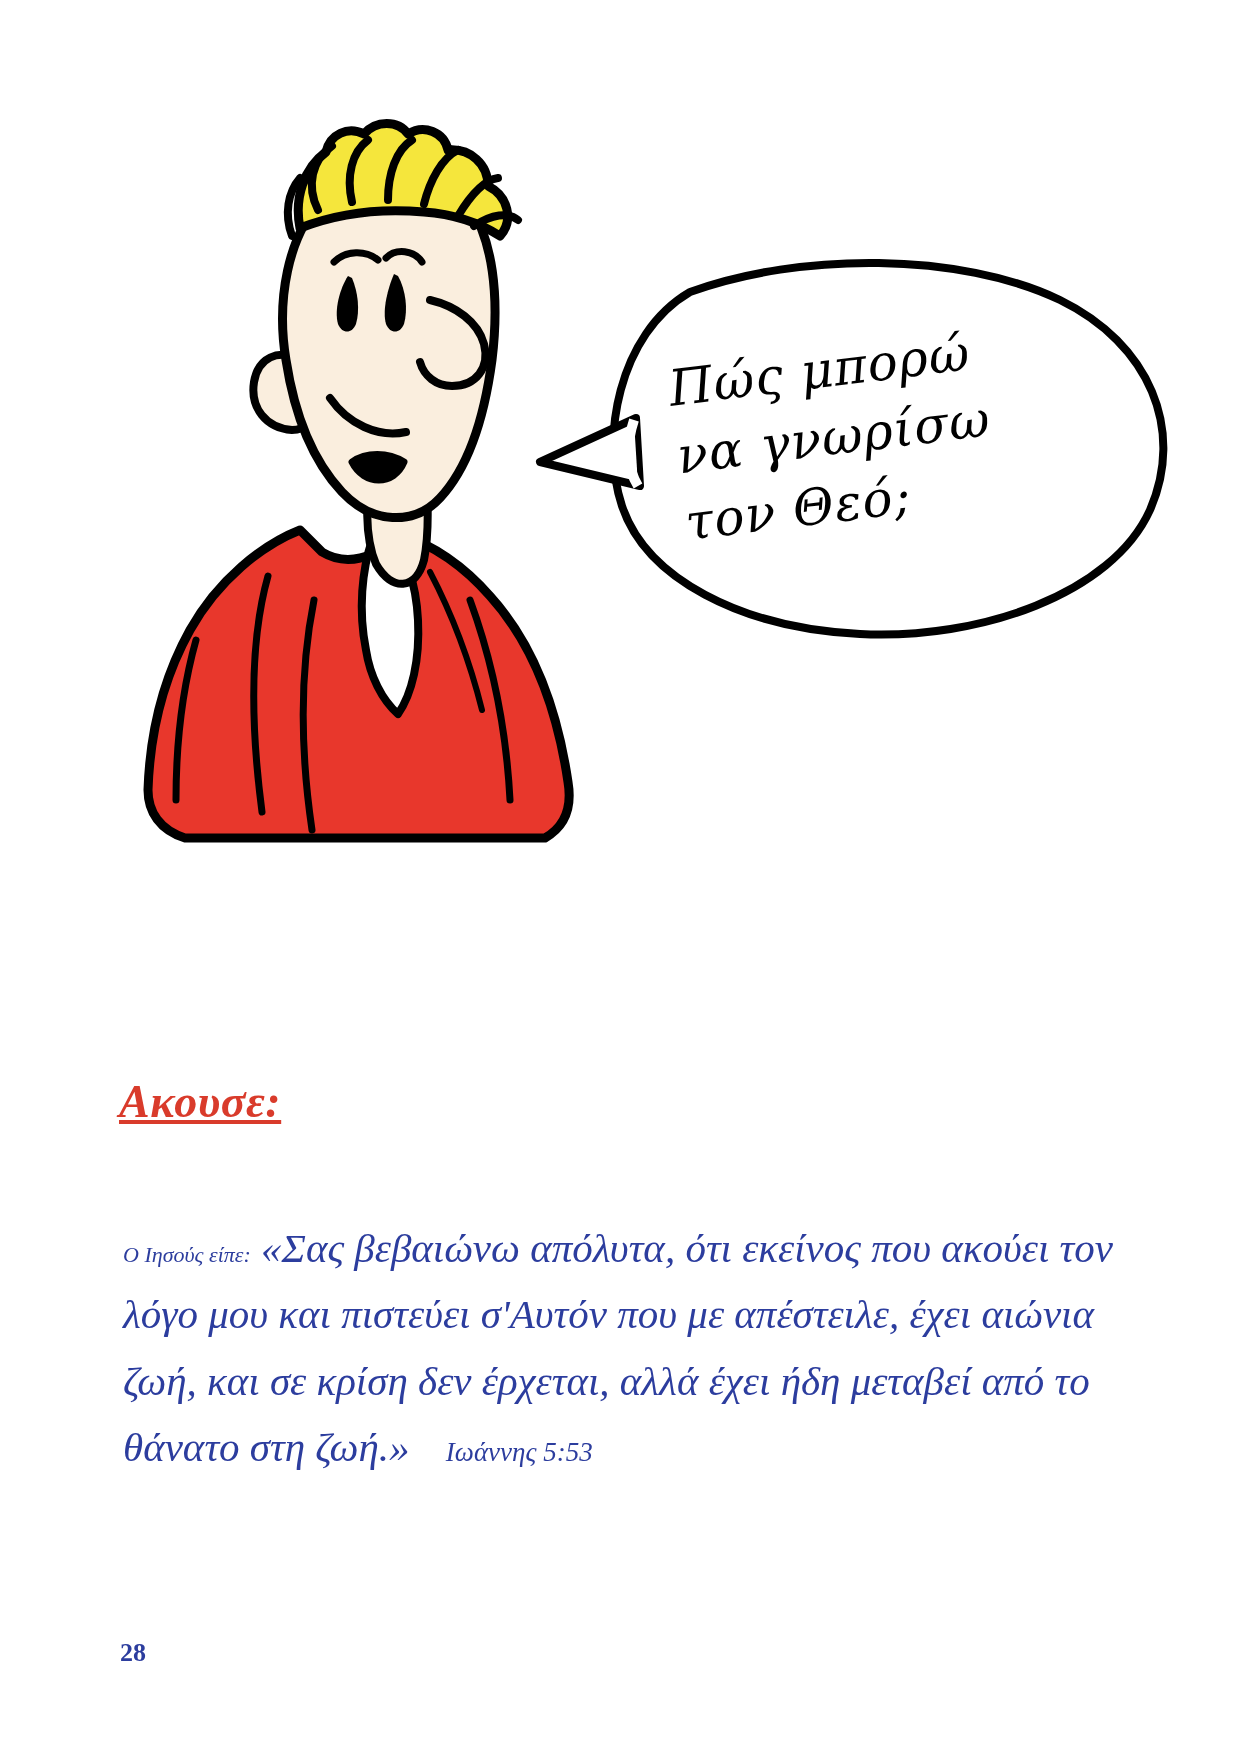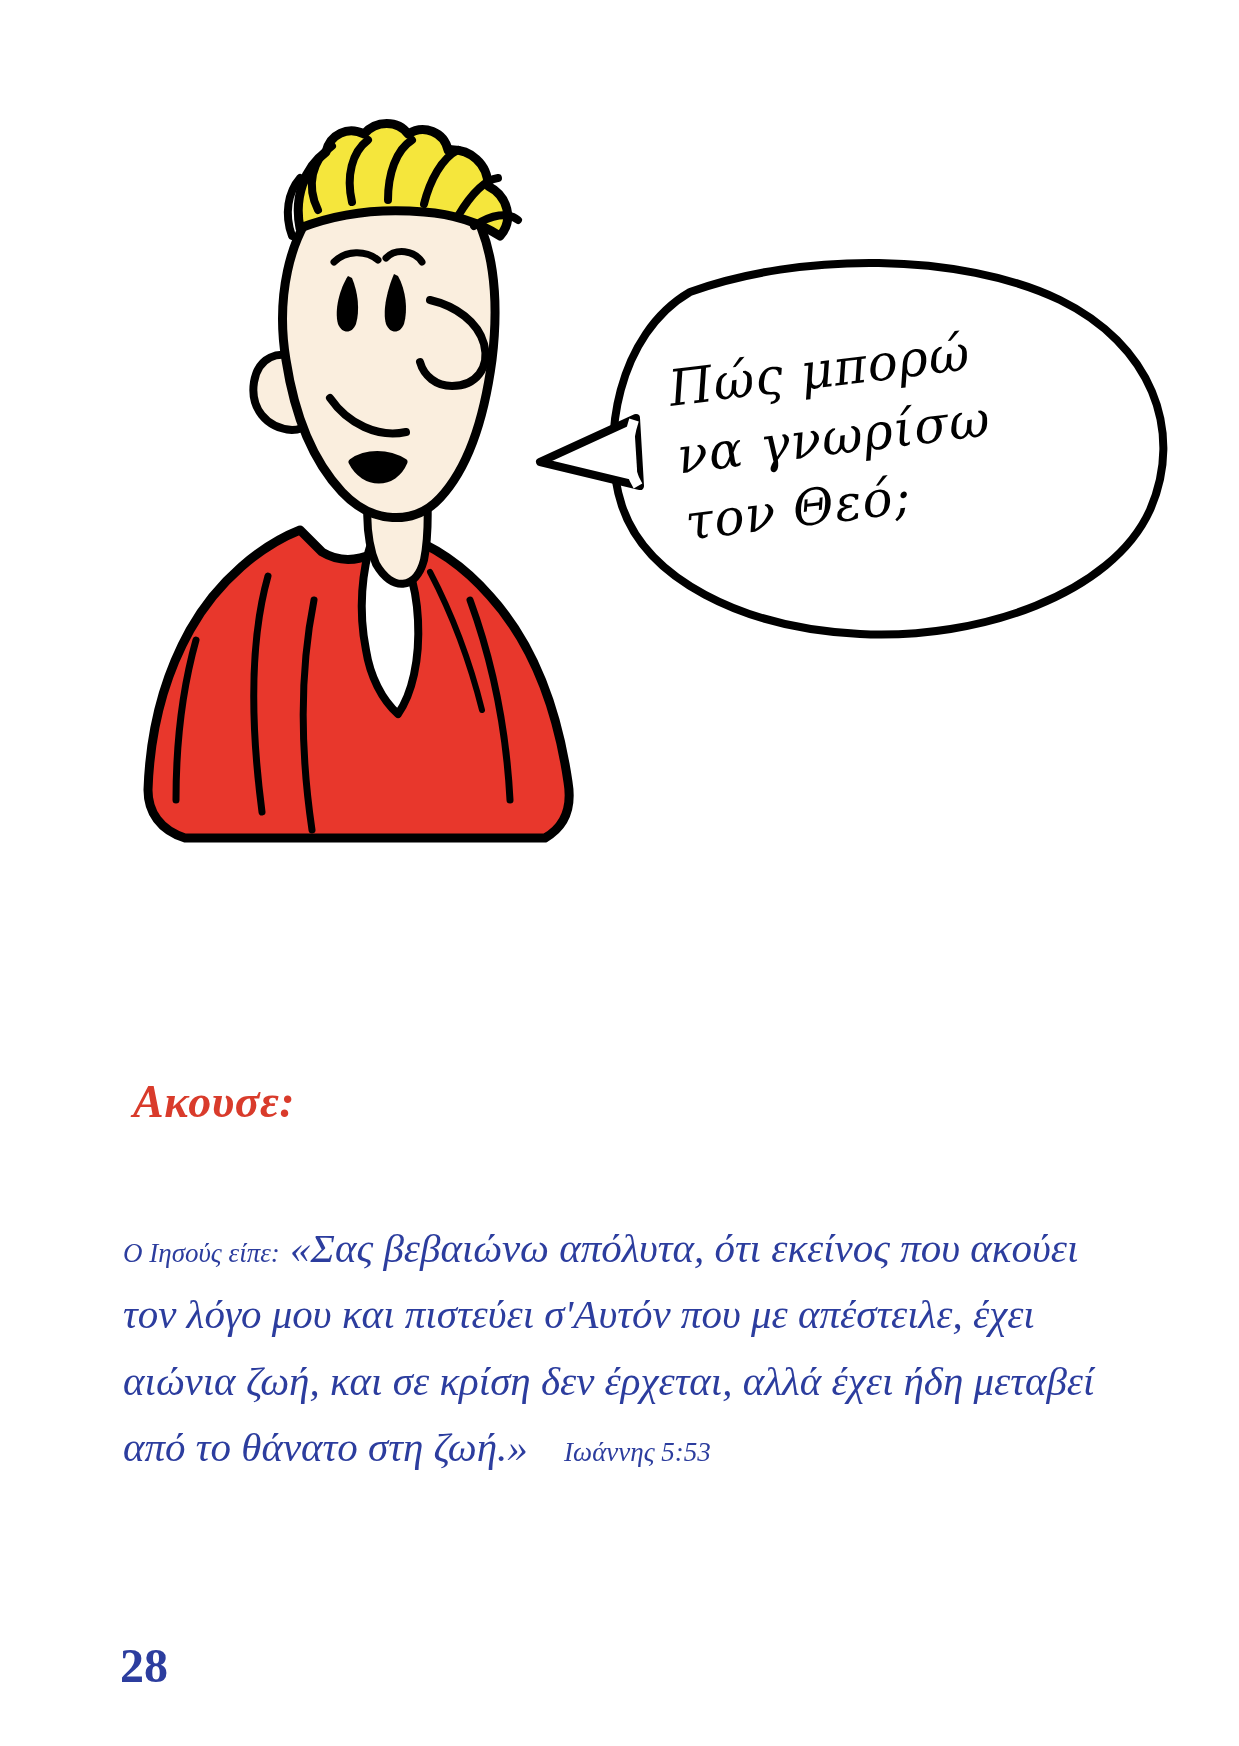--- a/index.html
+++ b/index.html
@@ -45,56 +45,57 @@
     line-height: 1.35;
     color: #000000;
     text-align: left;
     white-space: pre-line;
     letter-spacing: 1px;
   }
 
   
   .heading {
     position: absolute;
-    left: 133px;
+    left: 119px;
     top: 1075px;
     font-family: "Liberation Serif", serif;
     font-style: italic;
     font-weight: bold;
     font-size: 46px;
     color: #d93b2b;
     letter-spacing: 0.5px;
+    text-decoration: underline;
   }
 
   .verse {
     position: absolute;
     left: 123px;
     top: 1215px;
     width: 1000px;
     font-family: "Liberation Serif", serif;
     font-style: italic;
     font-size: 41px;
     line-height: 1.62;
     color: #2c3d9e;
     text-align: left;
   }
   .verse .intro {
-    font-size: 27px;
+    font-size: 22px;
   }
   .verse .ref {
     font-size: 27px;
     padding-left: 26px;
   }
 
   .page-number {
     position: absolute;
     left: 120px;
     top: 1638px;
     font-family: "Liberation Serif", serif;
-    font-size: 48px;
+    font-size: 26px;
     font-weight: bold;
     color: #2c3d9e;
   }
 </style>
 </head>
 <body>
 
 <div class="page">
 
   <div class="illustration">

